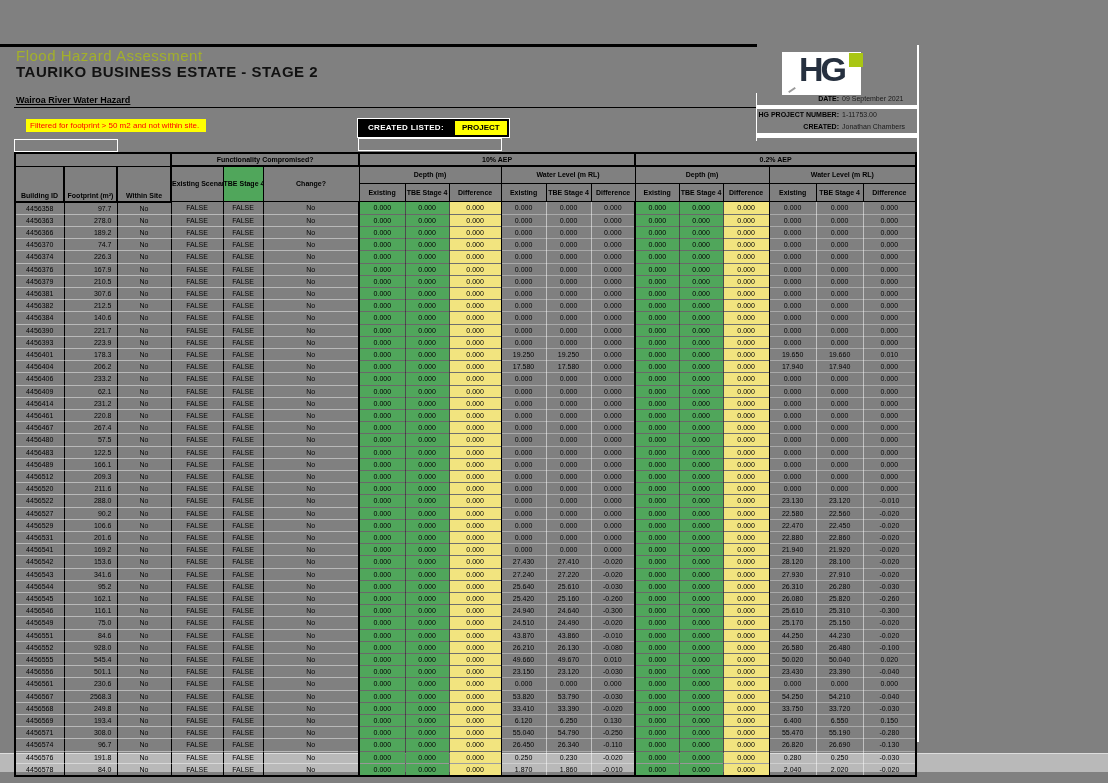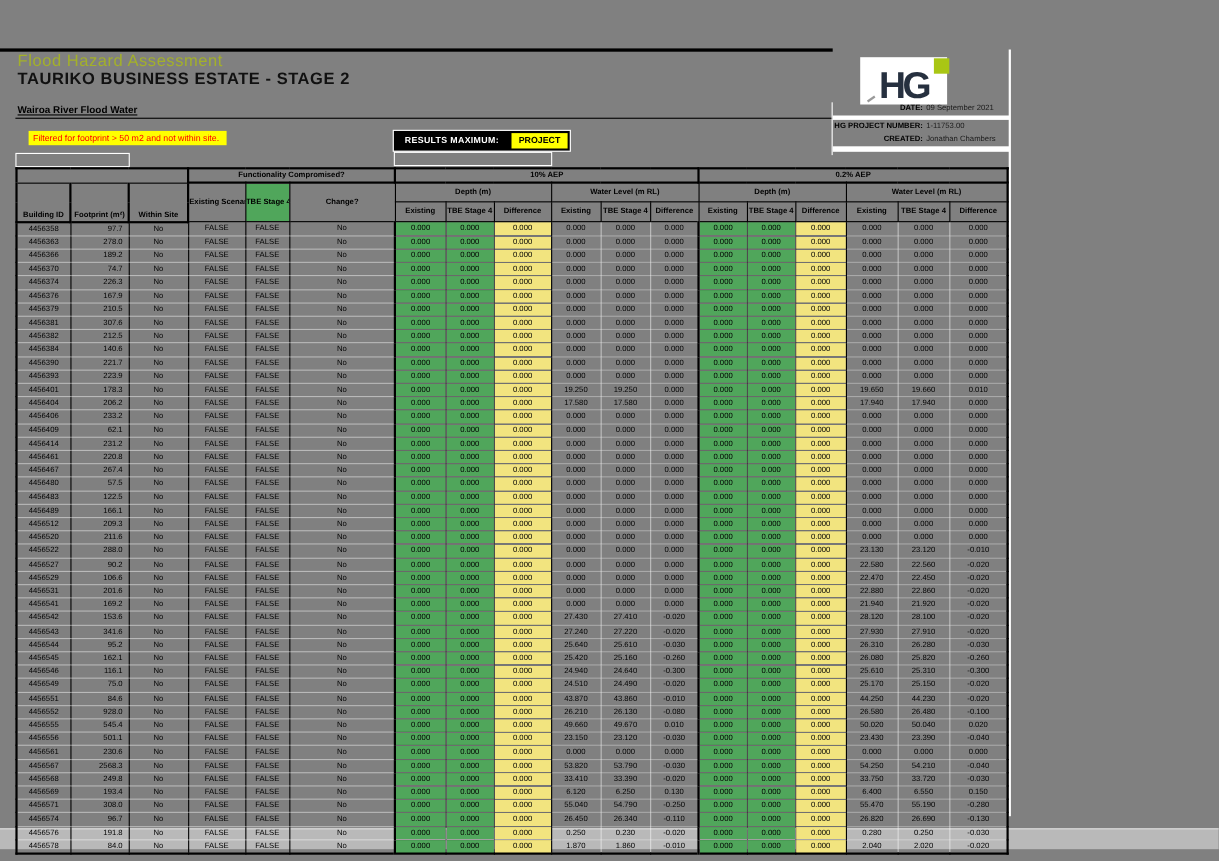--- a/index.html
+++ b/index.html
@@ -20,21 +20,21 @@
   .title-small{left:16px;top:47px;font-size:15px;font-weight:normal;color:var(--title-green,#A3B02A);letter-spacing:.5px;}
   .title-main{left:16px;top:63px;font-size:15px;font-weight:bold;color:#111;letter-spacing:.5px;}
   .subtitle{left:16px;top:95px;font-size:9px;font-weight:bold;text-decoration:underline;}
   .sub-rule{left:14px;top:107px;width:743px;height:1px;background:#000;}
 
   
   .filter-note{left:26px;top:119px;background:var(--highlight,#FFFF00);color:var(--filter-red,#FF0000);
     font-size:8px;font-weight:normal;padding:2px 7px 2px 4px;}
 
   
-  .logo{left:782px;top:52px;width:79px;height:43px;background:#fff;display:flex;align-items:flex-end;justify-content:center;}
+  .logo{left:782px;top:52px;width:79px;height:43px;background:#fff;display:flex;align-items:flex-start;justify-content:center;}
   .logo-text{font-size:34px;font-weight:bold;color:var(--logo-navy,#26303F);letter-spacing:-3px;line-height:34px;position:relative;}
   .logo-sq{position:absolute;right:-2px;top:1px;width:14px;height:14px;background:var(--logo-green,#A9C614);}
   .logo-flick{position:absolute;left:6px;bottom:4px;width:8px;height:2px;background:#9a9a9a;transform:rotate(-35deg);}
 
   
   .info-edge{left:756px;top:93px;width:1px;height:48px;background:#fff;}
   .info{left:757px;top:93px;width:161px;font-size:7px;}
   .info-row{display:flex;height:12px;line-height:12px;}
   .info-row .lbl{font-weight:bold;width:82px;text-align:right;white-space:nowrap;}
   .info-row .val{padding-left:3px;color:#1a1a1a;white-space:nowrap;}
@@ -78,21 +78,21 @@
 </style>
 </head>
 <body>
 
 <div class="abs top-rule"></div>
 <div class="abs page-edge"></div>
 <div class="abs bottom-band"></div>
 
 <div class="abs title-small">Flood Hazard Assessment</div>
 <div class="abs title-main">TAURIKO BUSINESS ESTATE - STAGE 2</div>
-<div class="abs subtitle">Wairoa River Flood Water</div>
+<div class="abs subtitle">Wairoa River Water Hazard</div>
 <div class="abs sub-rule"></div>
 
 <div class="abs filter-note">Filtered for footprint &gt; 50 m2 and not within site.</div>
 
 <div class="abs logo">
   <div class="logo-text">HG</div>
   <div class="logo-sq"></div>
   <div class="logo-flick"></div>
 </div>
 <div class="abs info-edge"></div>
@@ -107,21 +107,21 @@
     <span class="val">1-11753.00</span>
   </div>
   <div class="info-row">
     <span class="lbl">CREATED:</span>
     <span class="val">Jonathan Chambers</span>
   </div>
   <div class="info-sep2"></div>
 </div>
 
 <div class="abs results">
-  <span class="results-label">RESULTS MAXIMUM:</span>
+  <span class="results-label">CREATED LISTED:</span>
   <span class="results-value">PROJECT</span>
 </div>
 <div class="abs cellbox box1"></div>
 <div class="abs cellbox box2"></div>
 
 <div class="abs sheet">
   <table>
     <colgroup>
       <col style="width:49px">
         <col style="width:53px">

